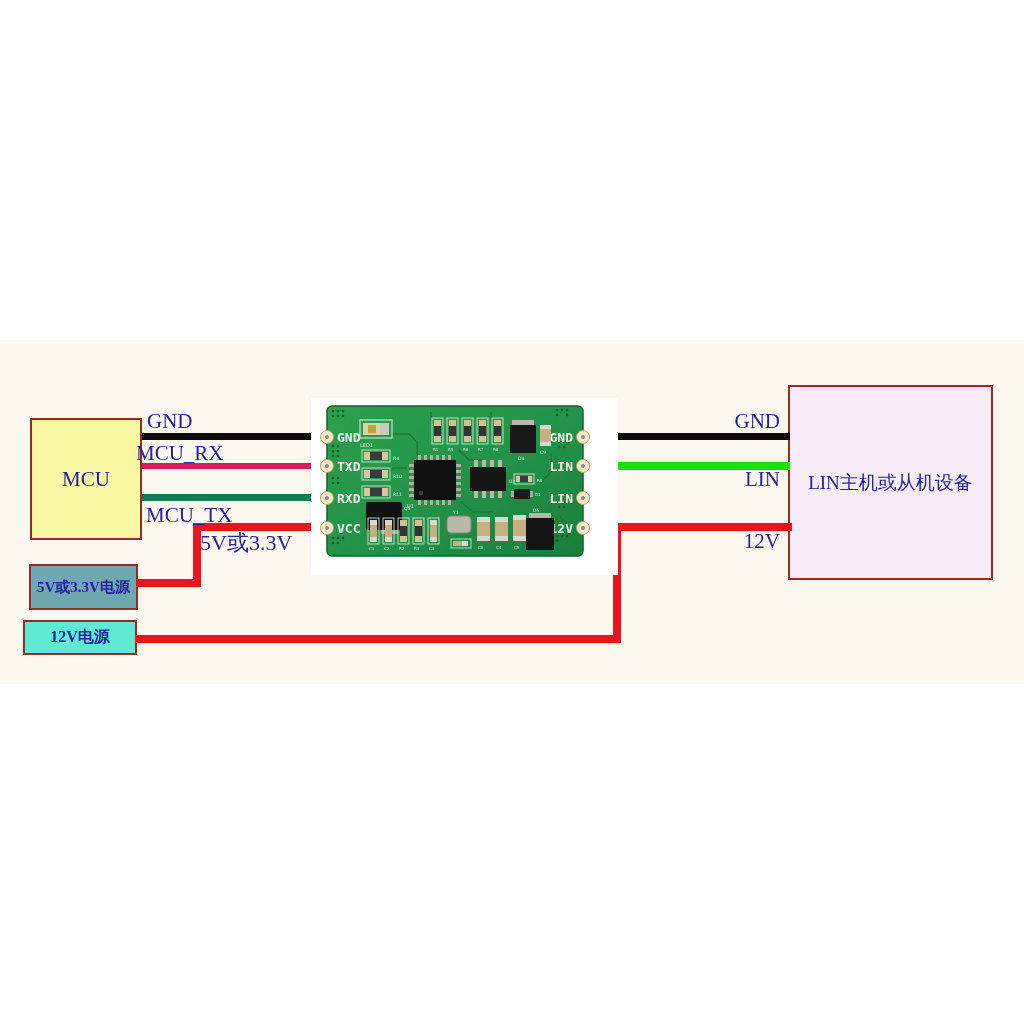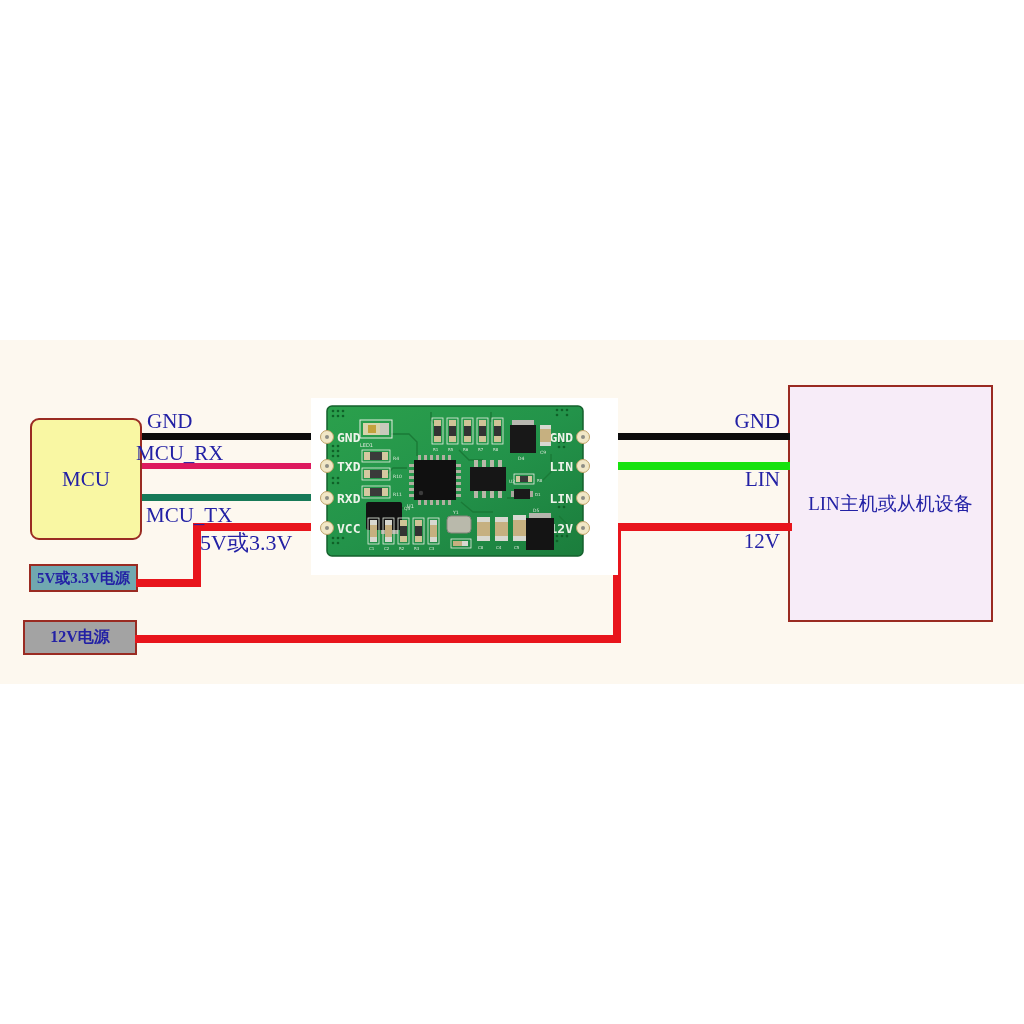--- a/index.html
+++ b/index.html
@@ -1,24 +1,24 @@
 <!DOCTYPE html>
 <html><head>
 <meta charset="utf-8">
 <style>
   html,body{margin:0;padding:0;background:#ffffff;}
   .canvas{position:relative;width:1024px;height:1024px;background:#ffffff;overflow:hidden;
           font-family:"Liberation Serif", serif;}
   .band{position:absolute;left:0;top:340px;width:1024px;height:344px;background:#fdf8ef;}
   .block{position:absolute;display:flex;align-items:center;justify-content:center;
          border:2px solid #9a2b22;box-sizing:border-box;color:#2321a5;}
-  .block-mcu{left:30px;top:418px;width:112px;height:122px;background:#f9f7a3;font-size:21px;border-radius:9px;}
-  .block-5v{left:29px;top:564px;width:109px;height:28px;background:#70a8b0;font-size:15px;font-weight:600;}
-  .block-12v{left:23px;top:620px;width:114px;height:35px;background:#a3a3a3;font-size:16px;font-weight:600;}
-  .block-lin{left:788px;top:385px;width:205px;height:237px;background:#f7ecf8;font-size:19px;}
+  .block-mcu{left:30px;top:418px;width:112px;height:122px;background:#f9f7a3;font-size:21px;}
+  .block-5v{left:29px;top:564px;width:109px;height:46px;background:#70a8b0;font-size:15px;font-weight:600;}
+  .block-12v{left:23px;top:620px;width:114px;height:35px;background:#5eead4;font-size:16px;font-weight:600;}
+  .block-lin{left:788px;top:385px;width:205px;height:195px;background:#f7ecf8;font-size:19px;}
   .wire{position:absolute;}
   .w-black{background:#0c0c0c;}
   .w-pink{background:#dd195e;}
   .w-teal{background:#177a58;}
   .w-red{background:#e8151c;}
   .w-green{background:#17e20e;}
   .lbl{position:absolute;color:#2321a5;font-size:21px;line-height:24px;white-space:nowrap;}
   .lbl-r{text-align:right;width:120px;}
   .photo{position:absolute;left:311px;top:398px;width:307px;height:177px;background:#ffffff;}
   .silk{font-family:"DejaVu Sans Mono", monospace;font-weight:bold;fill:#edf3e9;}

